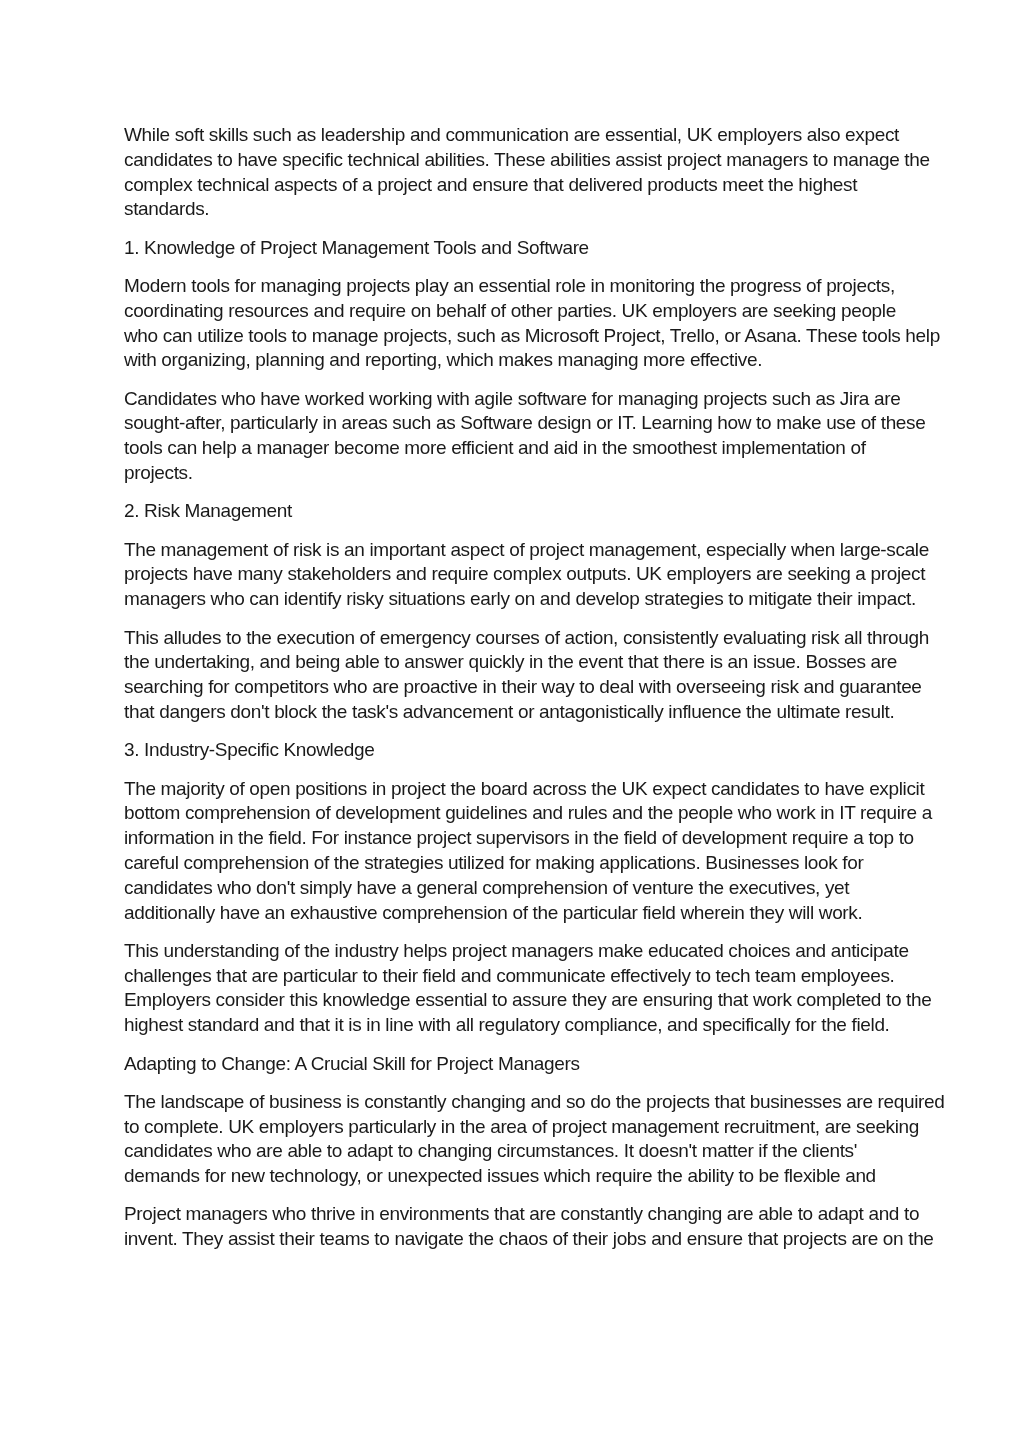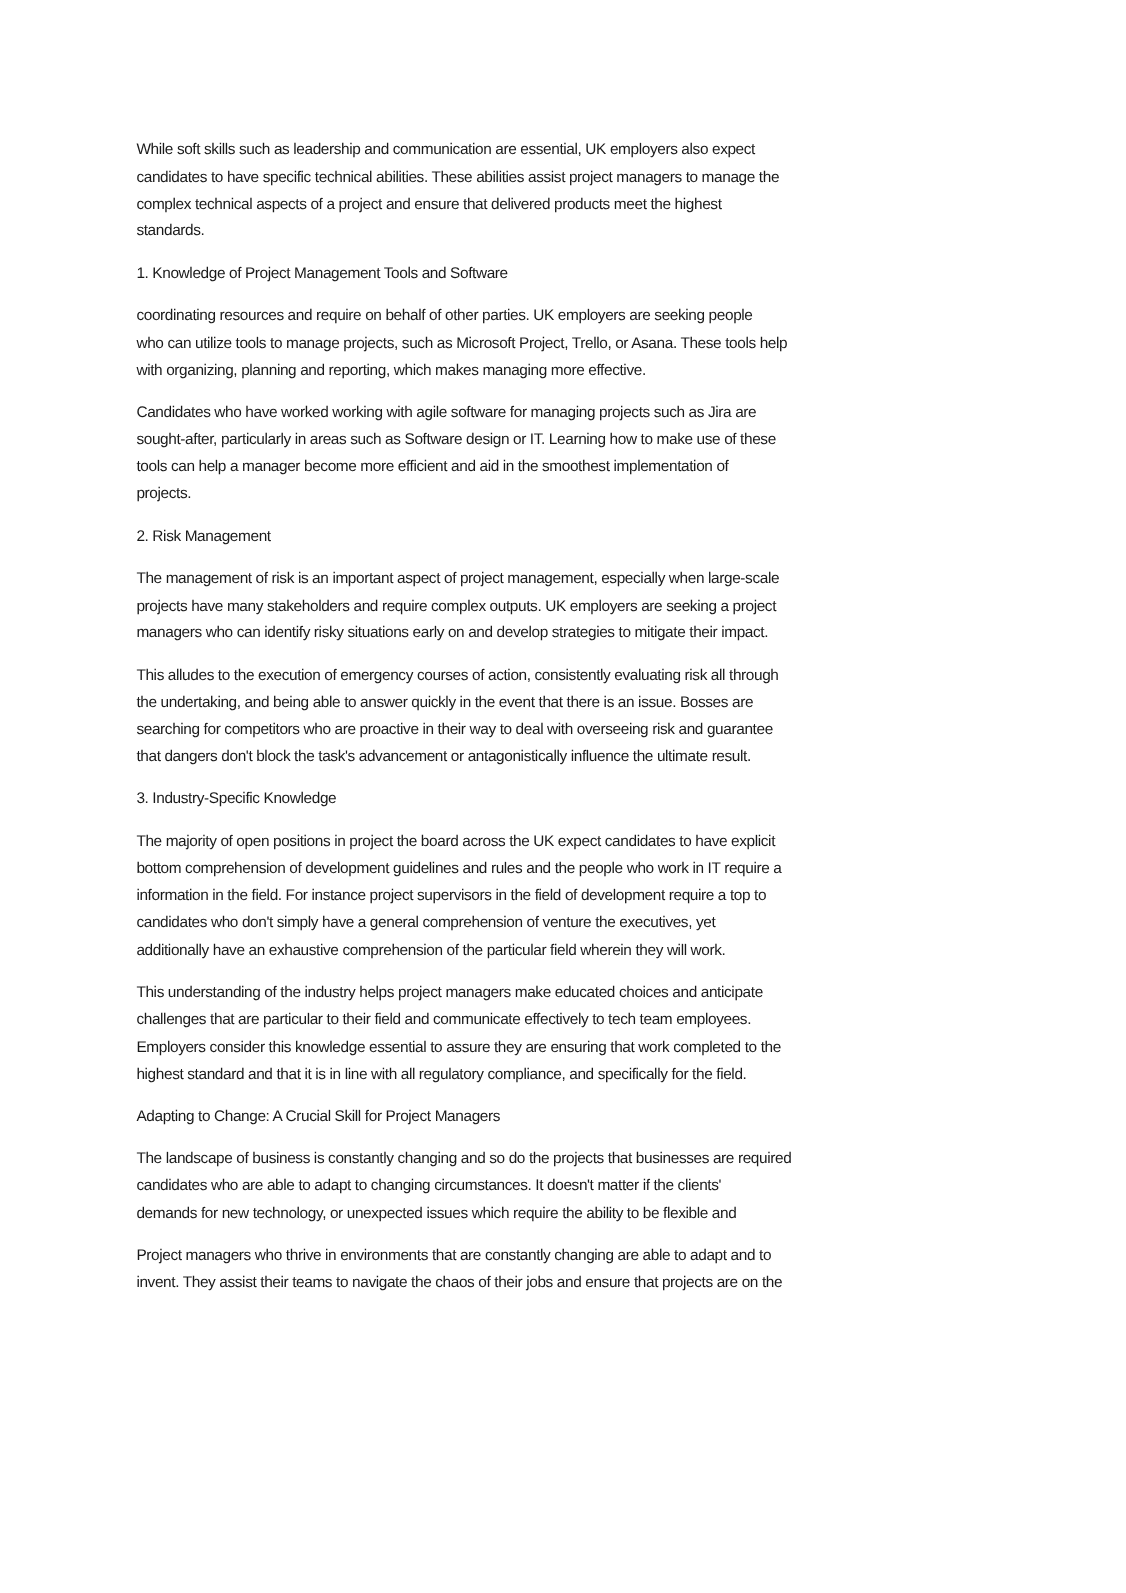--- a/index.html
+++ b/index.html
@@ -1,40 +1,41 @@
 <!DOCTYPE html>
 <html><head>
 <meta charset="utf-8">
 <style>
   html, body { margin: 0; padding: 0; background: #ffffff; }
   body { width: 1024px; height: 1448px; position: relative; overflow: hidden; }
   .page {
     position: absolute; left: 124px; top: 123px; width: 800px;
     font-family: "Liberation Sans", sans-serif;
-    font-size: 14px; line-height: 24.8px; color: #1a1a1a;
+    font-size: 19px; line-height: 24.8px; color: #1a1a1a;
     letter-spacing: -0.35px;
   }
   .para { margin: 0 0 13.5px 0; white-space: nowrap; }
   .para .ln { display: block; }
   .bold { font-weight: normal; }
 </style>
 </head>
 <body>
 
 <div class="page">
   <p class="para">
     <span class="ln">While soft skills such as leadership and communication are essential, UK employers also expect</span>
     <span class="ln">candidates to have specific technical abilities. These abilities assist project managers to manage the</span>
     <span class="ln">complex technical aspects of a project and ensure that delivered products meet the highest</span>
     <span class="ln">standards.</span>
   </p>
   <p class="para">
     <span class="ln">1. Knowledge of Project Management Tools and Software</span>
   </p>
   <p class="para">
+    <span class="ln">Modern tools for managing projects play an essential role in monitoring the progress of projects,</span>
     <span class="ln">coordinating resources and require on behalf of other parties. UK employers are seeking people</span>
     <span class="ln">who can utilize tools to manage projects, such as Microsoft Project, Trello, or Asana. These tools help</span>
     <span class="ln">with organizing, planning and reporting, which makes managing more effective.</span>
   </p>
   <p class="para">
     <span class="ln">Candidates who have worked working with agile software for managing projects such as Jira are</span>
     <span class="ln">sought-after, particularly in areas such as Software design or IT. Learning how to make use of these</span>
     <span class="ln">tools can help a manager become more efficient and aid in the smoothest implementation of</span>
     <span class="ln">projects.</span>
   </p>
@@ -52,34 +53,36 @@
     <span class="ln">searching for competitors who are proactive in their way to deal with overseeing risk and guarantee</span>
     <span class="ln">that dangers don't block the task's advancement or antagonistically influence the ultimate result.</span>
   </p>
   <p class="para">
     <span class="ln">3. Industry-Specific Knowledge</span>
   </p>
   <p class="para">
     <span class="ln">The majority of open positions in project the board across the UK expect candidates to have explicit</span>
     <span class="ln">bottom comprehension of development guidelines and rules and the people who work in IT require a</span>
     <span class="ln">information in the field. For instance project supervisors in the field of development require a top to</span>
+    <span class="ln">careful comprehension of the strategies utilized for making applications. Businesses look for</span>
     <span class="ln">candidates who don't simply have a general comprehension of venture the executives, yet</span>
     <span class="ln">additionally have an exhaustive comprehension of the particular field wherein they will work.</span>
   </p>
   <p class="para">
     <span class="ln">This understanding of the industry helps project managers make educated choices and anticipate</span>
     <span class="ln">challenges that are particular to their field and communicate effectively to tech team employees.</span>
     <span class="ln">Employers consider this knowledge essential to assure they are ensuring that work completed to the</span>
     <span class="ln">highest standard and that it is in line with all regulatory compliance, and specifically for the field.</span>
   </p>
   <p class="para bold">
     <span class="ln">Adapting to Change: A Crucial Skill for Project Managers</span>
   </p>
   <p class="para">
     <span class="ln">The landscape of business is constantly changing and so do the projects that businesses are required</span>
+    <span class="ln">to complete. UK employers particularly in the area of project management recruitment, are seeking</span>
     <span class="ln">candidates who are able to adapt to changing circumstances. It doesn't matter if the clients'</span>
     <span class="ln">demands for new technology, or unexpected issues which require the ability to be flexible and</span>
   </p>
   <p class="para">
     <span class="ln">Project managers who thrive in environments that are constantly changing are able to adapt and to</span>
     <span class="ln">invent. They assist their teams to navigate the chaos of their jobs and ensure that projects are on the</span>
   </p>
 </div>
 
 </body></html>

